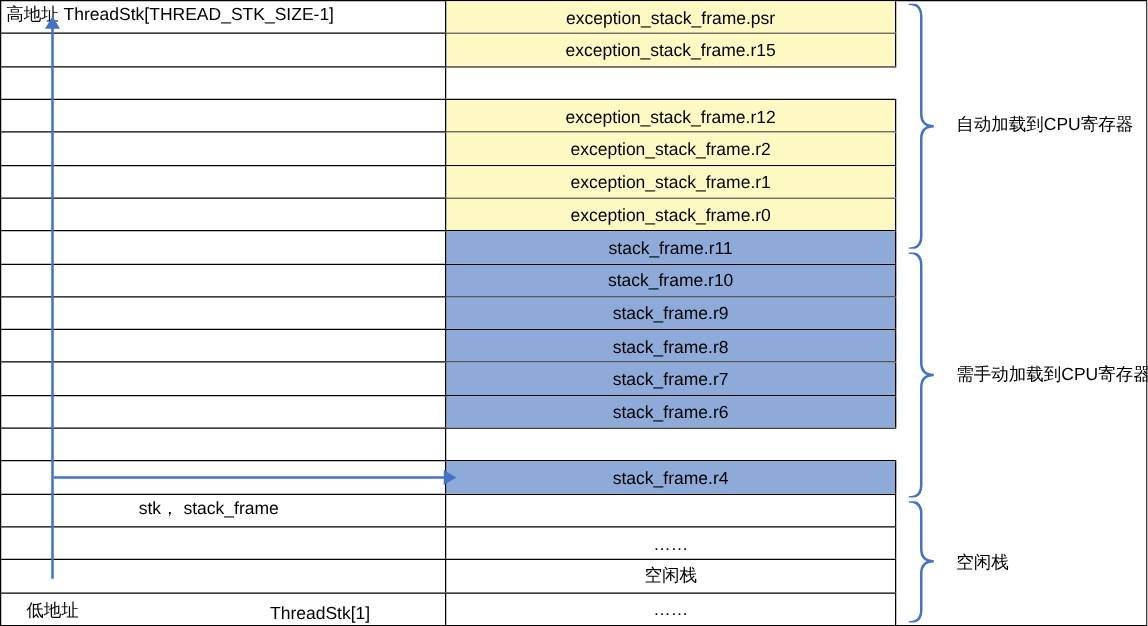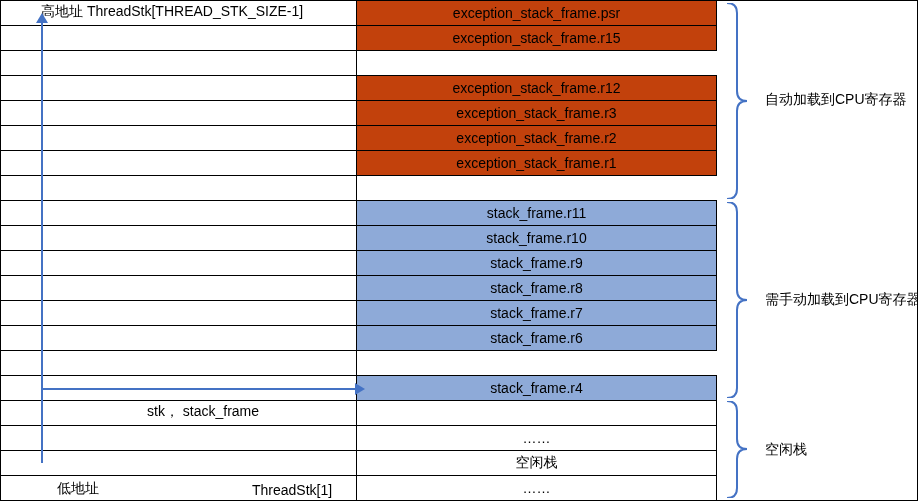--- a/index.html
+++ b/index.html
@@ -39,21 +39,21 @@
   }
   .col-mid {
     flex: 1;
     display: flex;
     align-items: center;
     justify-content: center;
     box-sizing: border-box;
     border-right: 1px solid #000;
   }
   .bg-light {
-    background: #c2410c;
+    background: #fef9c3;
   }
   .bg-dark {
     background: #8eaad8;
     align-items: center;
   }
   .arrow-vert {
     position: absolute;
     left: 40px;
     top: 20px;
     width: 2px;
@@ -84,21 +84,20 @@
     right: -8px;
     top: -5px;
     width: 0; height: 0;
     border-top: 6px solid transparent;
     border-bottom: 6px solid transparent;
     border-left: 10px solid #4472c4;
   }
   .left-label {
     position: absolute;
     white-space: nowrap;
-    margin-left: 36px;
   }
   .top-left-label {
     top: 2px;
     left: 4px;
   }
   .right-pane {
     position: absolute;
     left: 716px;
     top: 0;
     width: 200px;
@@ -143,43 +142,40 @@
       <div class="col-left"></div>
     </div>
 
     <div class="row">
       <div class="col-left"></div>
       <div class="col-mid bg-light">
           <span>exception_stack_frame.r12</span>
         </div>
     </div>
 
-    <div class="row">
-      <div class="col-left"></div>
-      <div class="col-mid bg-light">
-          <span>exception_stack_frame.r3</span>
-        </div>
-    </div>
 
     <div class="row">
       <div class="col-left"></div>
       <div class="col-mid bg-light">
           <span>exception_stack_frame.r2</span>
         </div>
     </div>
 
     <div class="row">
       <div class="col-left"></div>
       <div class="col-mid bg-light">
           <span>exception_stack_frame.r1</span>
         </div>
     </div>
 
     <div class="row">
       <div class="col-left"></div>
+      <div class="col-mid bg-light">
+          <span>exception_stack_frame.r0</span>
+        </div>
     </div>
 
     <div class="row">
       <div class="col-left"></div>
       <div class="col-mid bg-dark">
           <span>stack_frame.r11</span>
         </div>
     </div>
 
     <div class="row">

